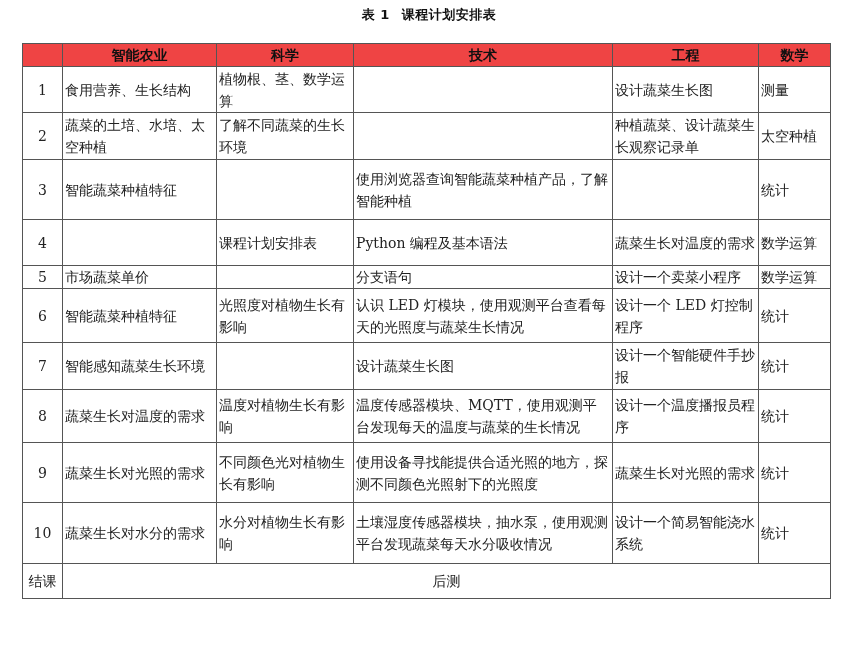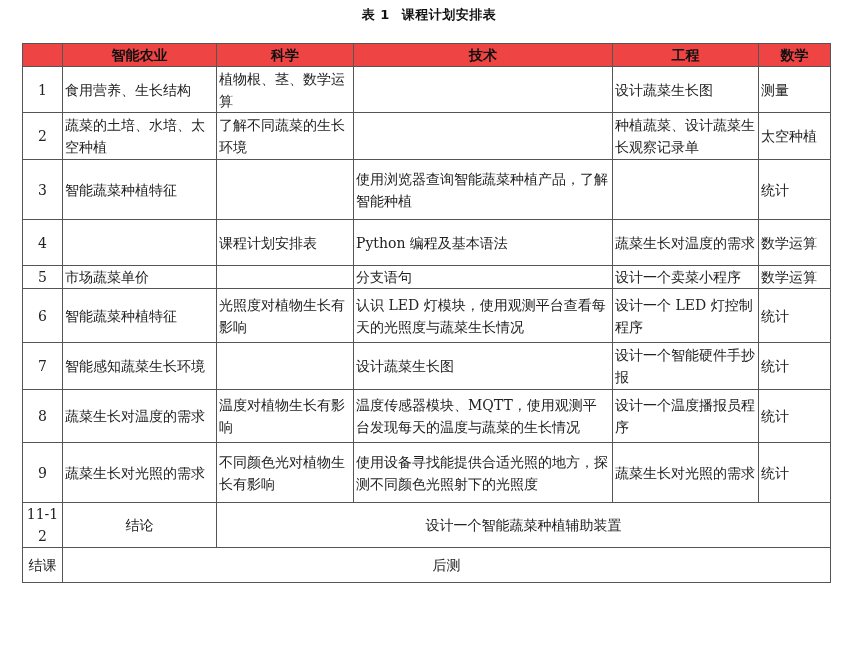--- a/index.html
+++ b/index.html
@@ -109,23 +109,26 @@
       <td class="l">统计</td>
     </tr>
     <tr style="height:60px">
       <td class="c">9</td>
       <td class="l">蔬菜生长对光照的需求</td>
       <td class="l">不同颜色光对植物生长有影响</td>
       <td class="l">使用设备寻找能提供合适光照的地方，探测不同颜色光照射下的光照度</td>
       <td class="l">蔬菜生长对光照的需求</td>
       <td class="l">统计</td>
     </tr>
-    <tr style="height:31px">
-      <td class="c">11-12</td>
-      <td class="c">结论</td>
-      <td class="c" colspan="4">设计一个智能蔬菜种植辅助装置</td>
+    <tr style="height:61px">
+      <td class="c">10</td>
+      <td class="l">蔬菜生长对水分的需求</td>
+      <td class="l">水分对植物生长有影响</td>
+      <td class="l">土壤湿度传感器模块，抽水泵，使用观测平台发现蔬菜每天水分吸收情况</td>
+      <td class="l">设计一个简易智能浇水系统</td>
+      <td class="l">统计</td>
     </tr>
     <tr style="height:35px">
       <td class="c">结课</td>
       <td class="c" colspan="5">后测</td>
     </tr>
   </tbody>
 </table>
 
 </body></html>

